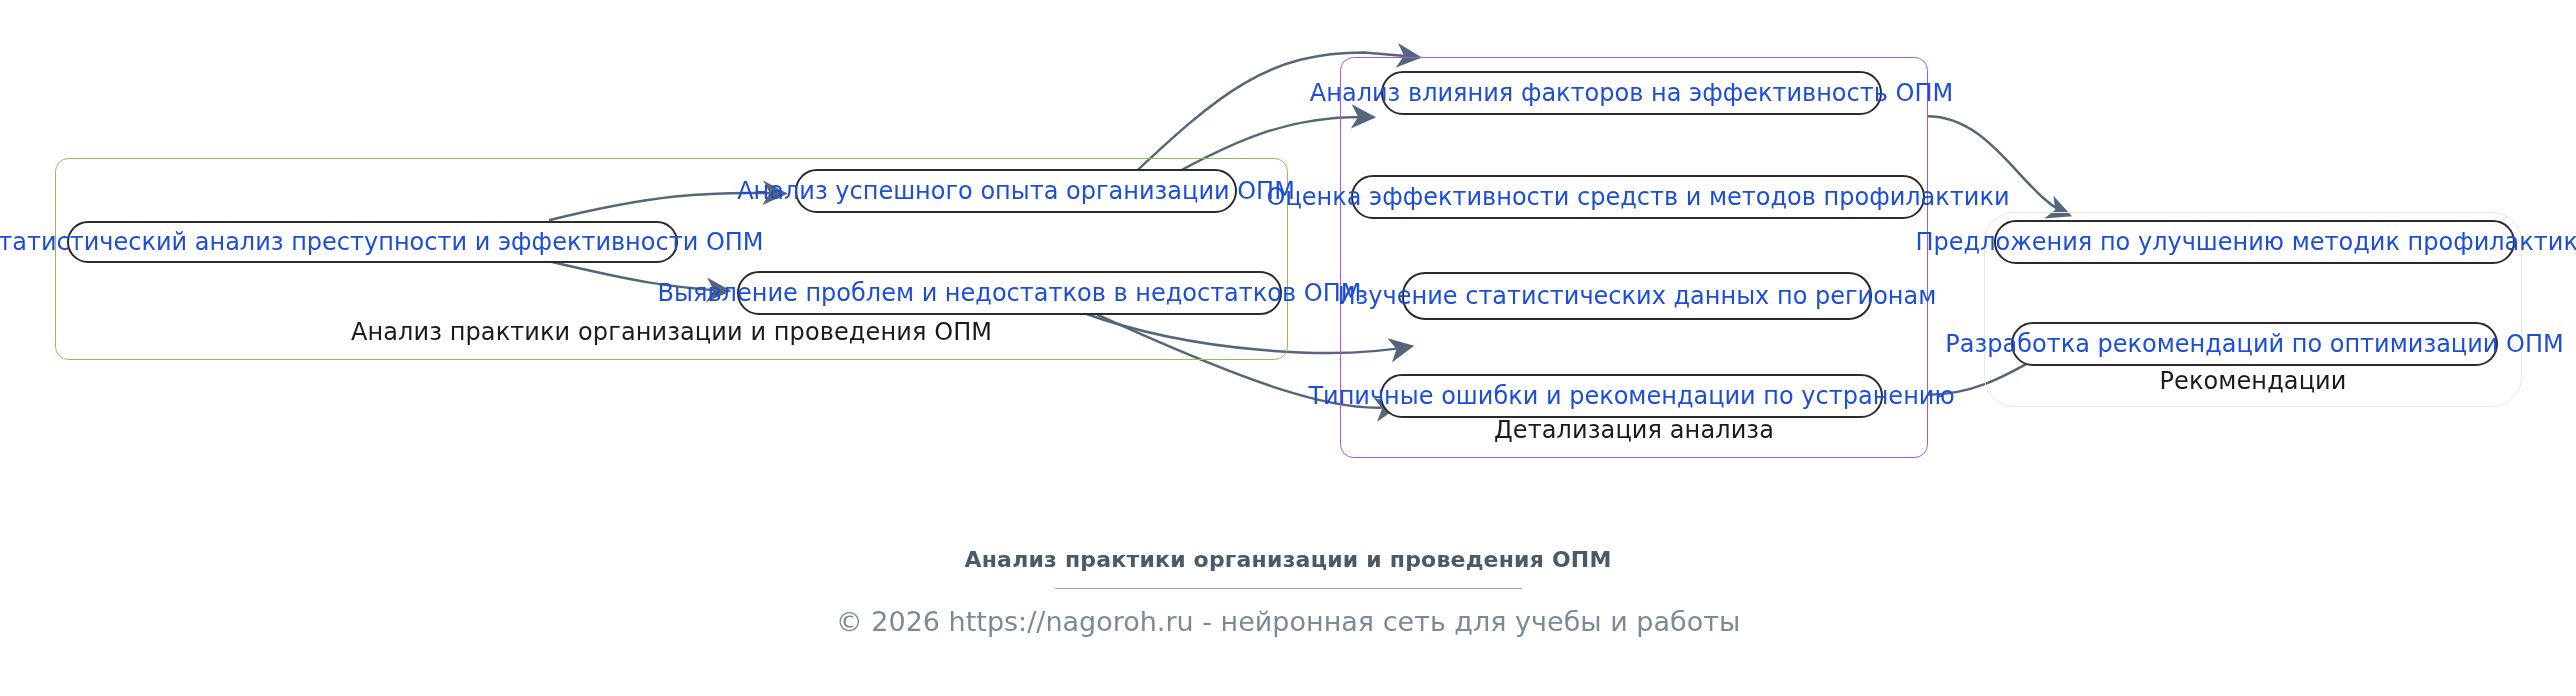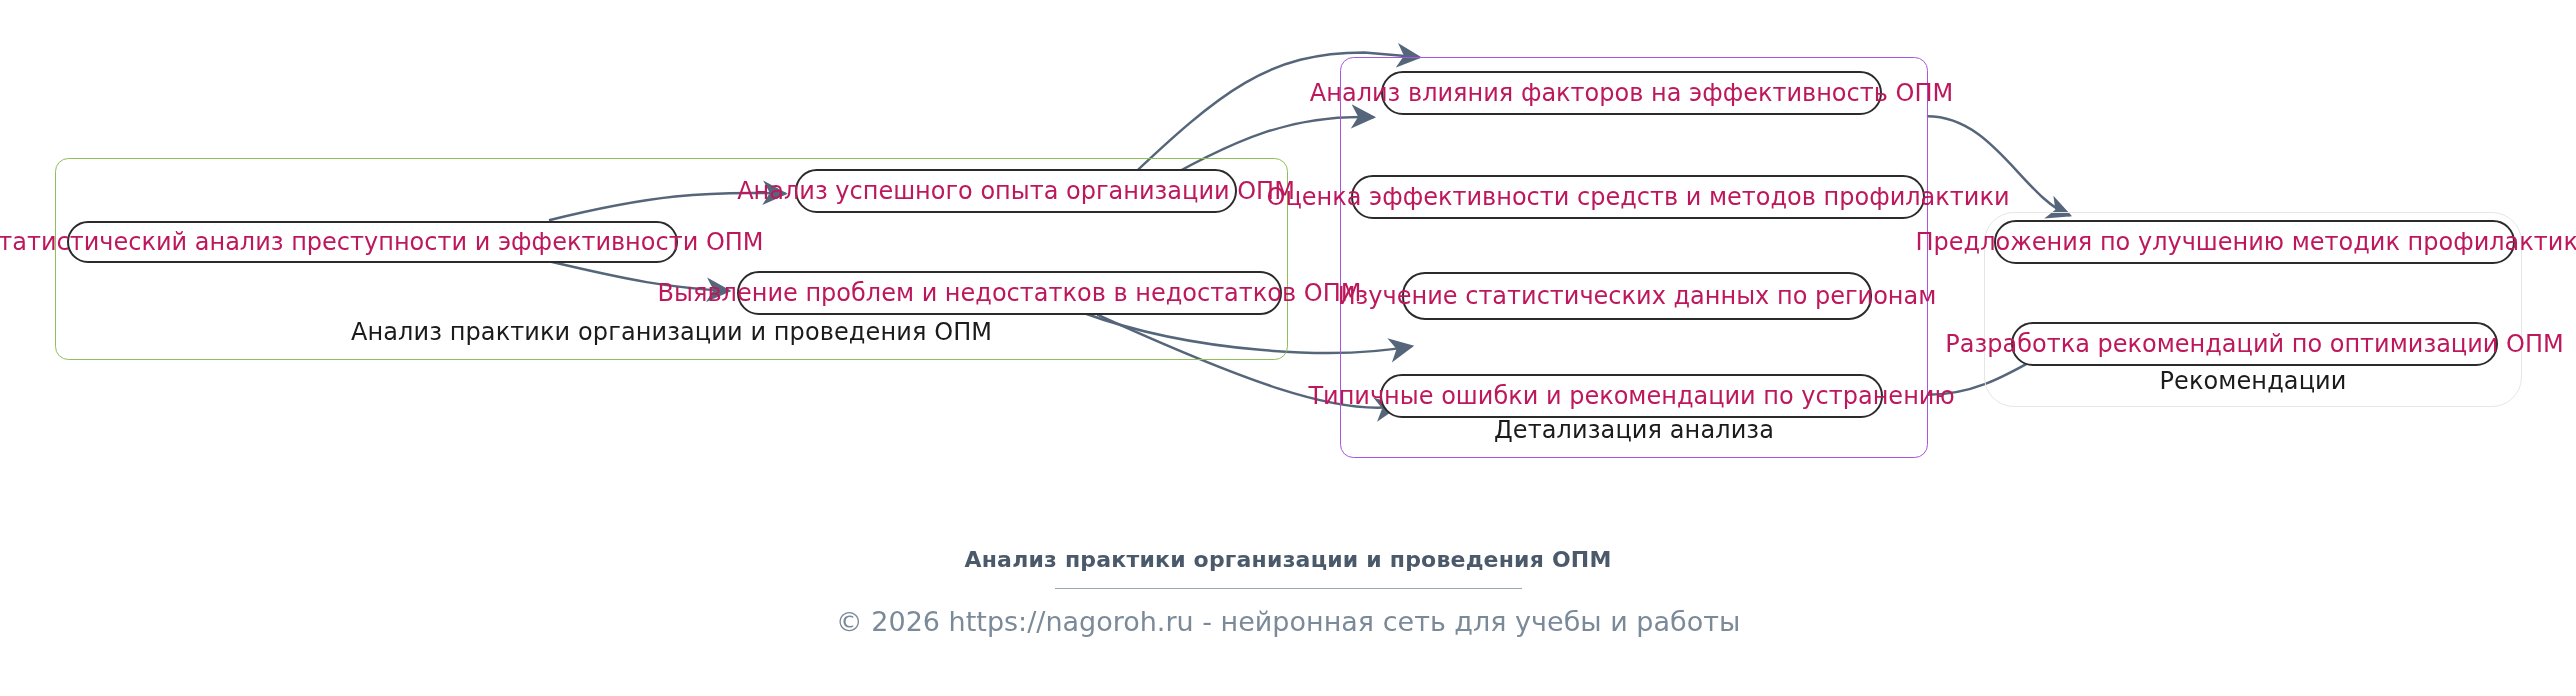--- a/index.html
+++ b/index.html
@@ -59,21 +59,21 @@
     white-space: nowrap;
   }
 
   
   .node {
     position: absolute;
     box-sizing: border-box;
     border: 2.3px solid #2b2b2b;
     border-radius: 23px;
     background: #ffffff;
-    color: #be185d;
+    color: #1d4ed8;
     font-size: 24px;
     line-height: 1;
     display: flex;
     align-items: center;
     justify-content: center;
     padding: 0 15.3px;
     white-space: nowrap;
     z-index: 3;
   }
 

